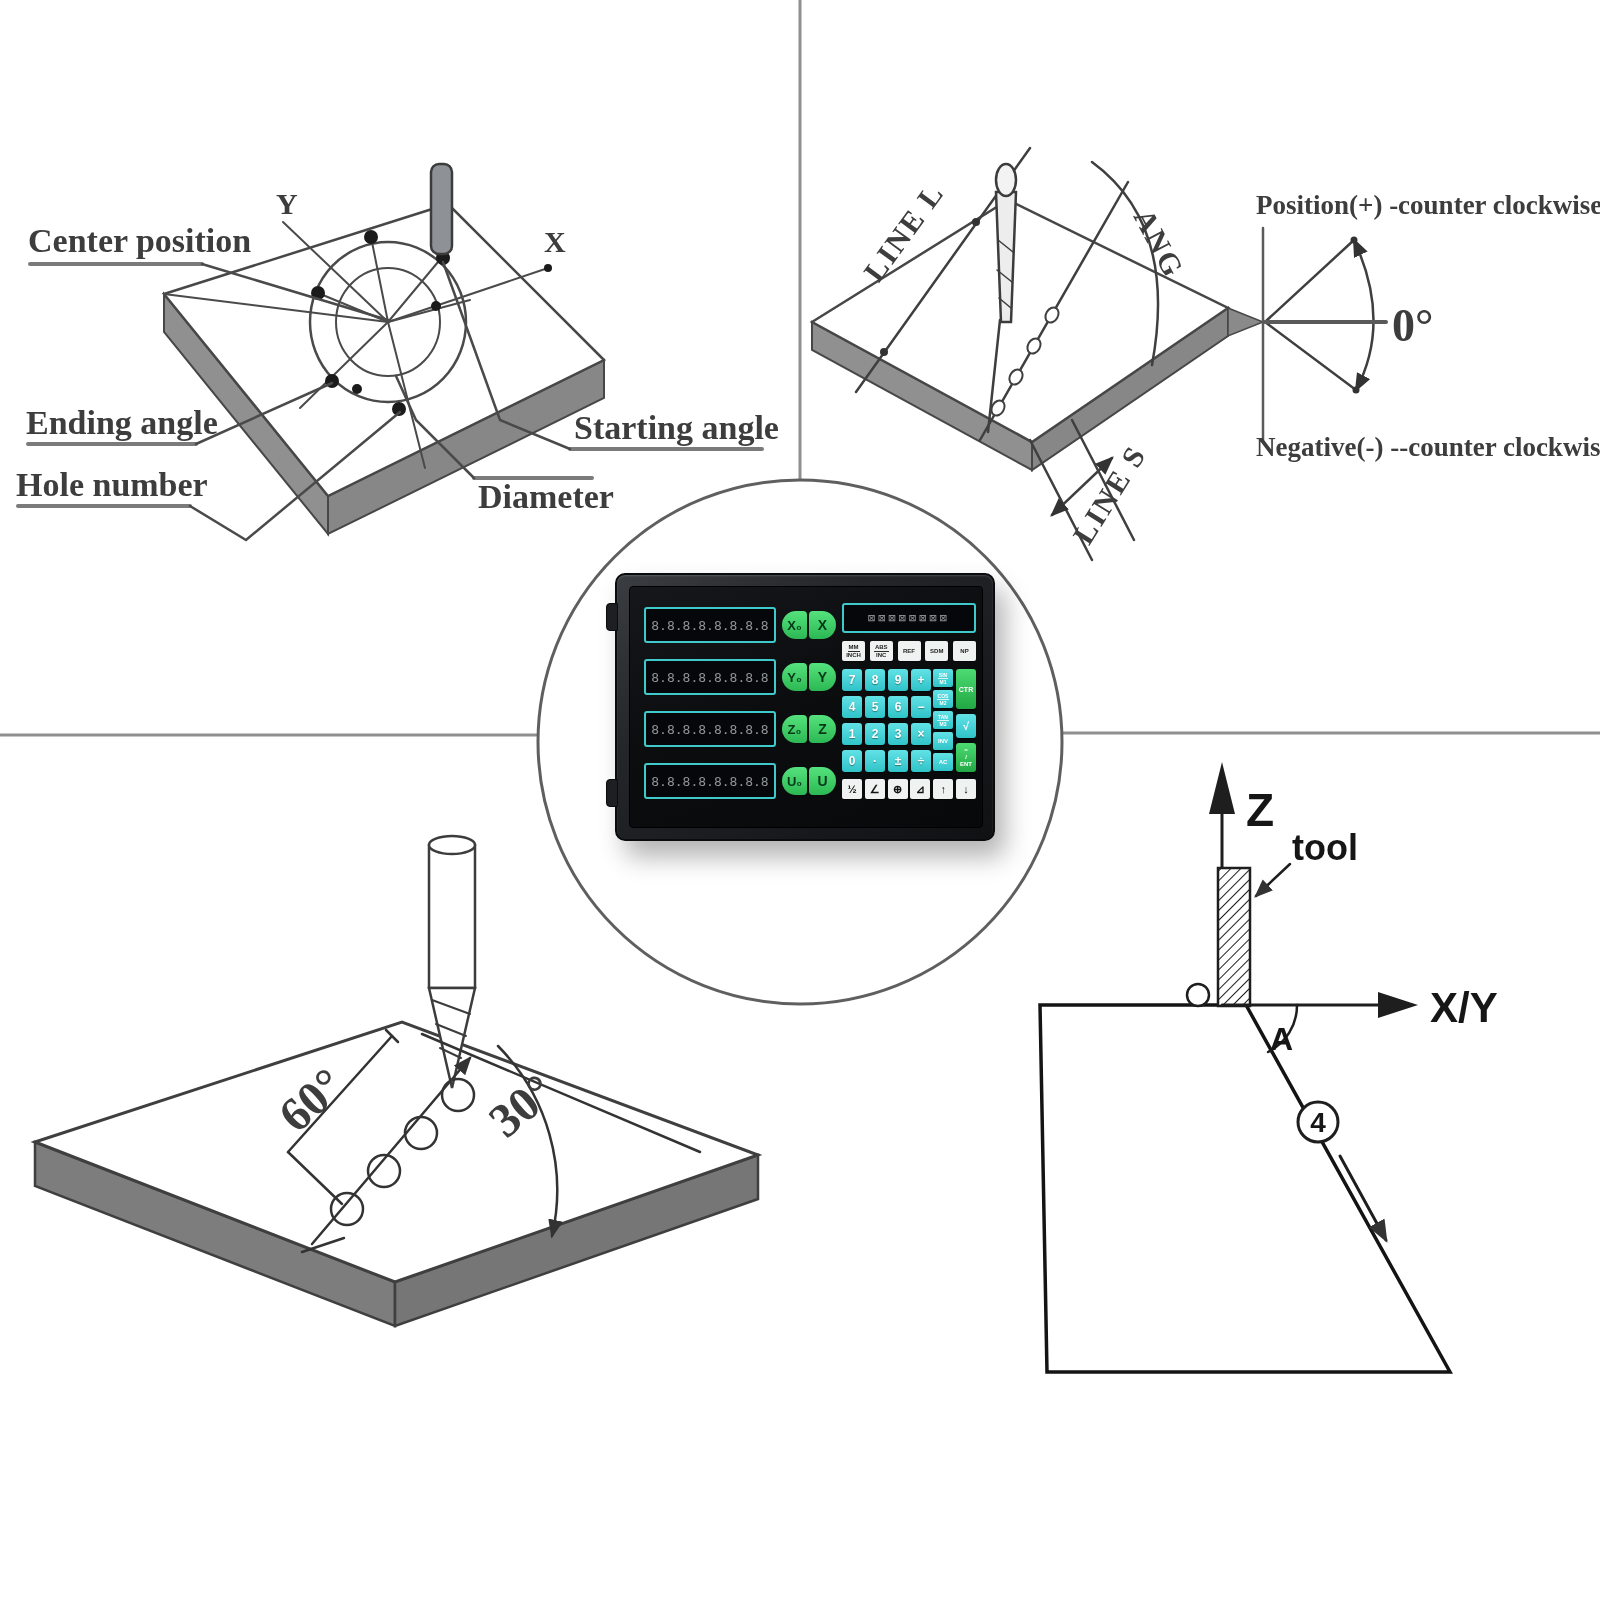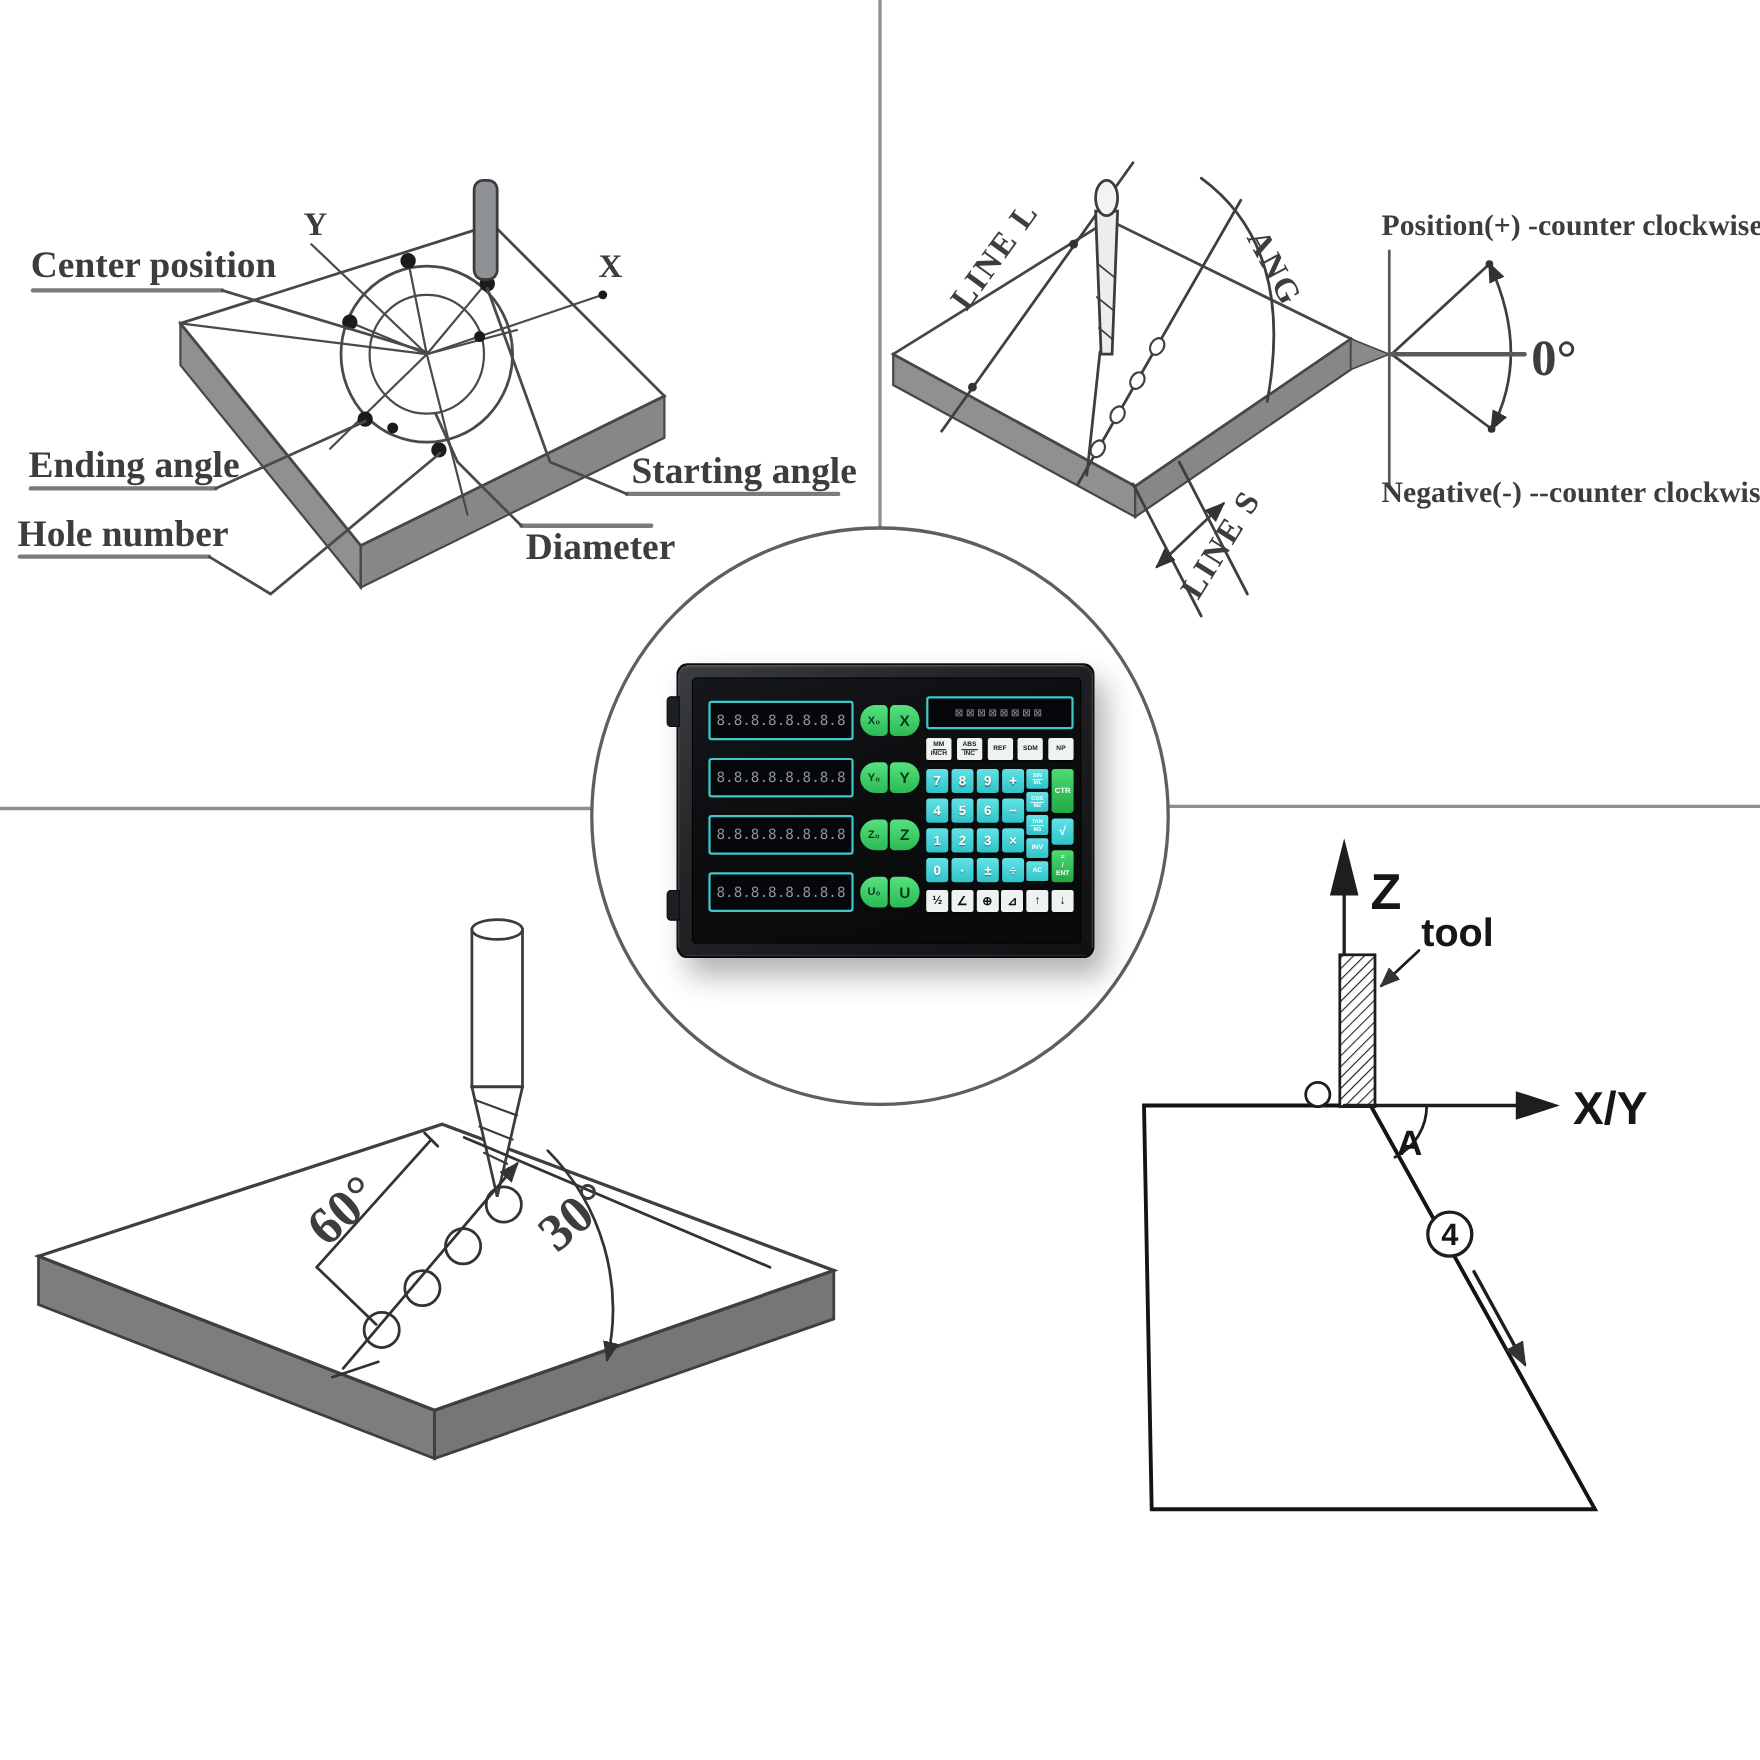--- a/index.html
+++ b/index.html
@@ -3,35 +3,35 @@
 <meta charset="utf-8">
 <style>
   html,body { margin:0; padding:0; background:#ffffff; }
   .stage { position:relative; width:1600px; height:1600px; background:#ffffff; overflow:hidden;
            font-family:"Liberation Sans", sans-serif; }
   svg text { user-select:none; }
   .serif-label { font-family:"Liberation Serif", serif; font-weight:bold; fill:#3d3d3d; }
   .sans-label  { font-family:"Liberation Sans", sans-serif; font-weight:bold; fill:#161616; }
 
   
-  .dro { position:absolute; left:615px; top:603px; width:380px; height:268px; }
+  .dro { position:absolute; left:615px; top:573px; width:380px; height:268px; }
   .dro-bezel { position:absolute; inset:0; border-radius:10px;
     background:linear-gradient(145deg,#3a3d41 0%,#232528 35%,#17181b 75%,#101113 100%);
     border:2px solid #0a0b0c; box-shadow:10px 16px 26px rgba(0,0,0,0.30), inset 0 1px 2px rgba(255,255,255,0.18); }
   .dro-tab { position:absolute; width:10px; height:26px; background:#1d1f22; border:1px solid #0a0b0c; border-radius:4px 0 0 4px; left:-9px; }
   .dro-screen { position:absolute; left:14px; top:13px; width:352px; height:240px; border-radius:4px;
     background:linear-gradient(160deg,#15171a 0%,#0c0d0f 45%,#08090b 100%); border:1px solid #000; }
   .seg-display { position:absolute; left:14px; width:132px; height:36px; box-sizing:border-box;
     background:#06070a; border:2px solid #3fc9cb; border-radius:3px;
     color:#8e9398; font-family:"DejaVu Sans Mono", monospace; font-size:13px;
     display:flex; align-items:center; justify-content:center; letter-spacing:0; }
   .axis-pair { position:absolute; left:152px; width:56px; height:28px; display:flex; gap:2px; }
   .zero-btn, .axis-btn { height:28px; display:flex; align-items:center; justify-content:center;
     background:linear-gradient(#55e27e,#2cb954); color:#06381a; font-weight:bold; }
-  .zero-btn { width:25px; border-radius:14px 4px 4px 14px; font-size:10px; }
+  .zero-btn { width:25px; border-radius:14px 4px 4px 14px; font-size:13px; }
   .axis-btn { width:27px; border-radius:4px 14px 14px 4px; font-size:14px; }
   .msg-display { position:absolute; left:212px; top:16px; width:134px; height:30px; box-sizing:border-box;
     background:#06070a; border:2px solid #3fc9cb; border-radius:3px; color:#84898e;
     font-family:"DejaVu Sans Mono", monospace; font-size:12px; letter-spacing:3px;
     display:flex; align-items:center; justify-content:center; }
   .fn-row { position:absolute; left:212px; top:54px; width:134px; height:20px; display:flex; justify-content:space-between; }
   .fn-key { width:23px; height:20px; background:#eef2f1; border-radius:2px; color:#1c1c1c;
     display:flex; flex-direction:column; align-items:center; justify-content:center;
     font-size:6px; font-weight:bold; line-height:7px; box-shadow:0 1px 1px rgba(0,0,0,.5); }
   .fn-key .fk-top.has-bar { border-bottom:1px solid #2a2a2a; padding:0 1px; }

